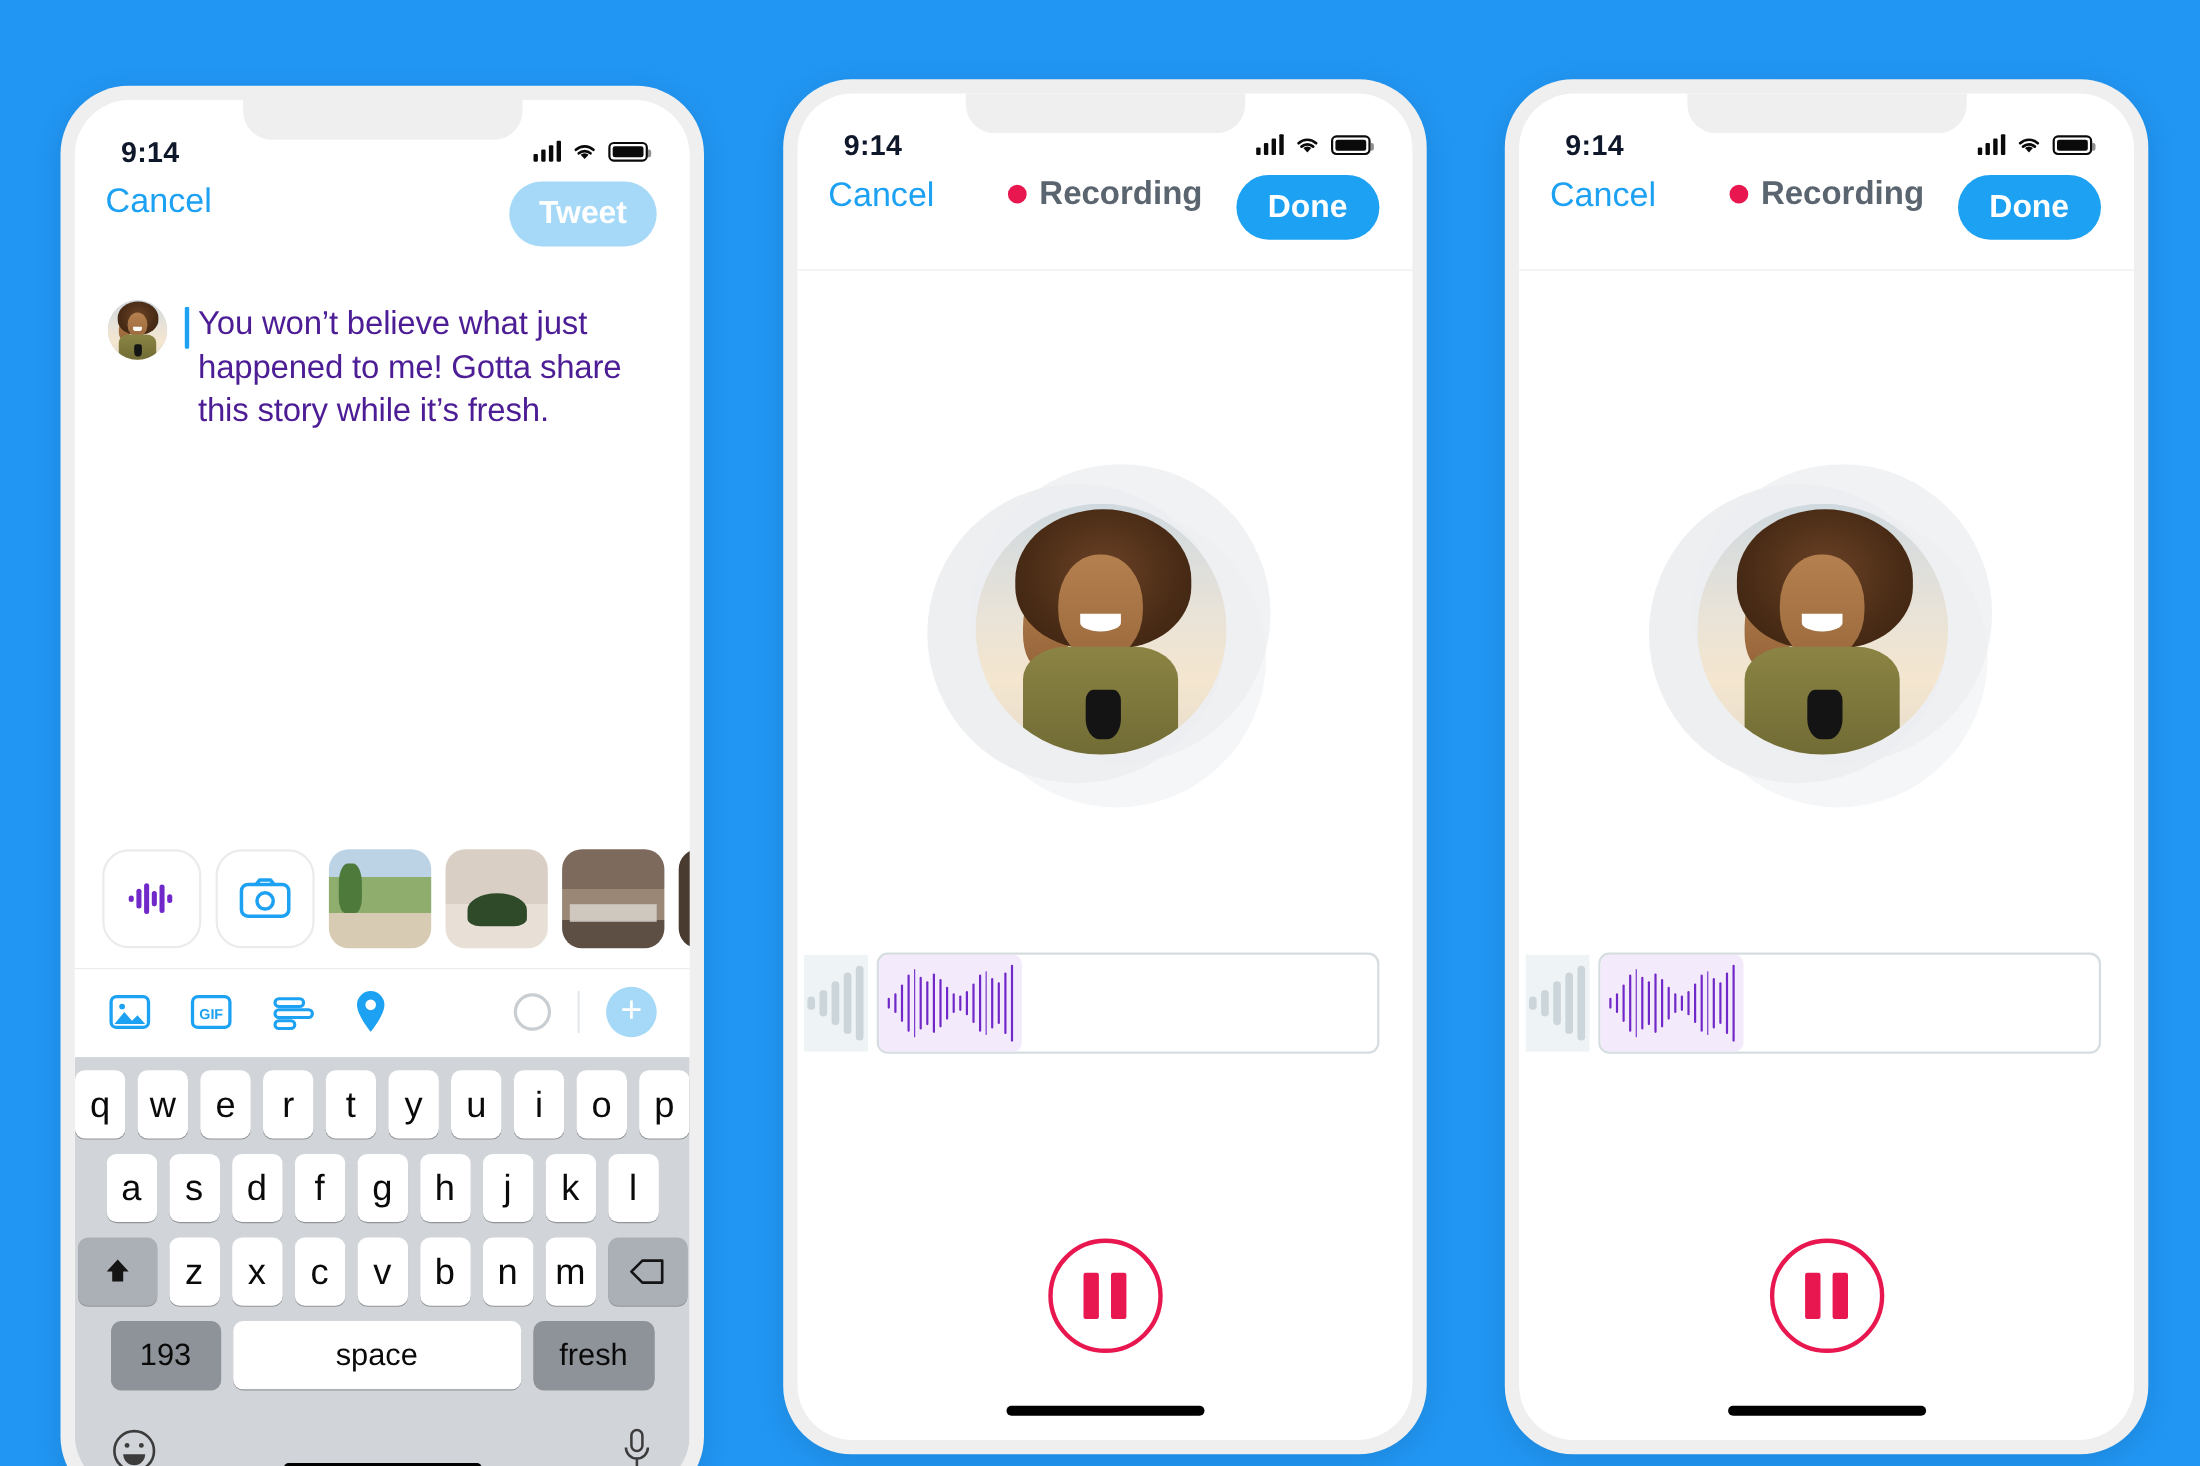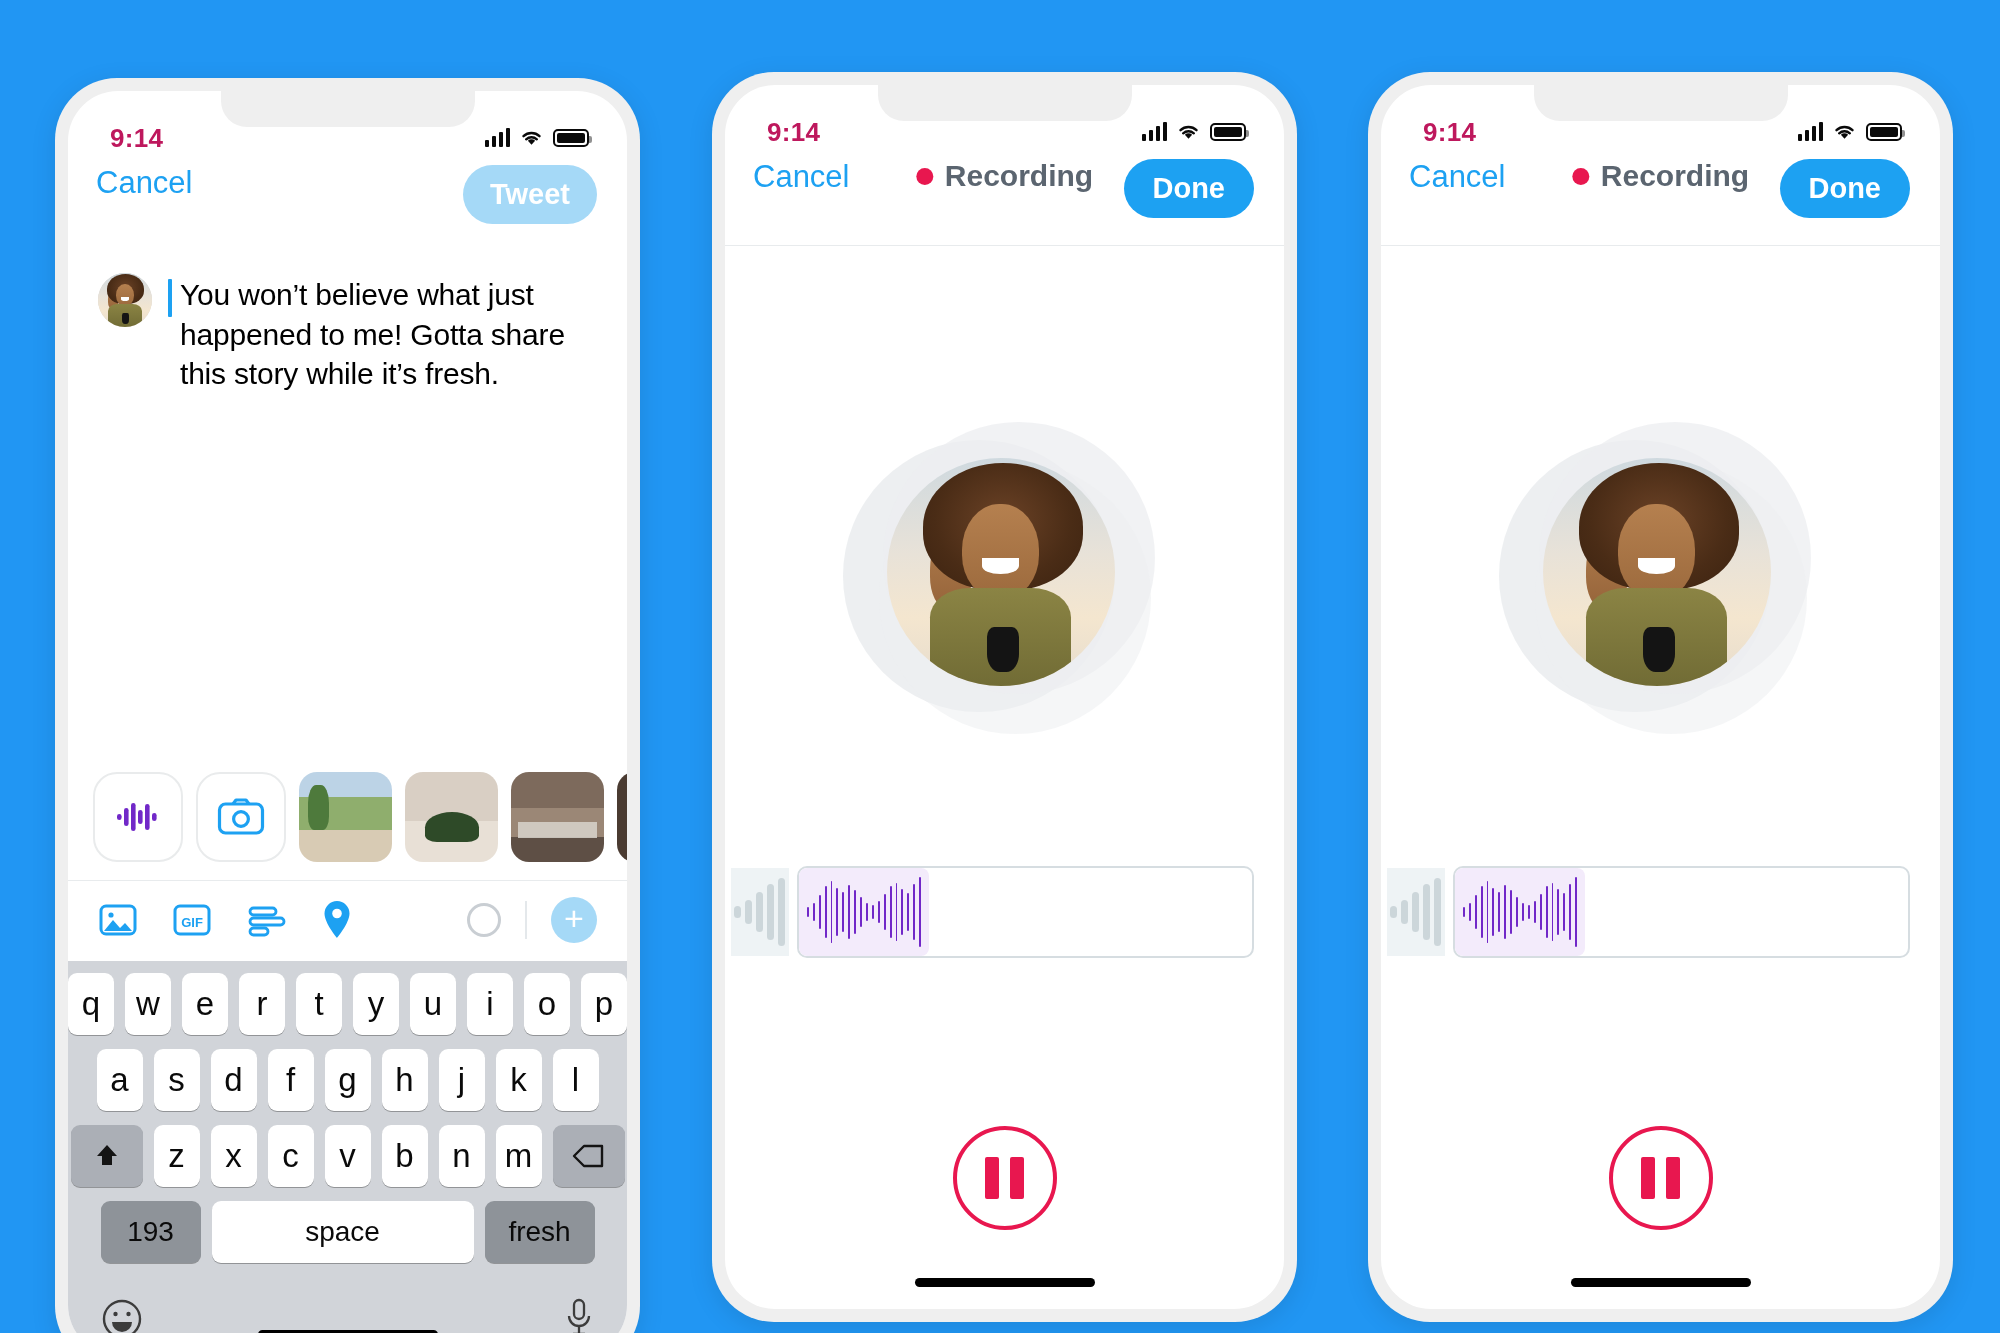--- a/index.html
+++ b/index.html
@@ -38,21 +38,21 @@
   .notch {
     position: absolute;
     left: 50%; transform: translateX(-50%);
     top: -26px;
     width: 254px; height: 62px;
     background: #efefef;
     border-radius: 0 0 26px 26px;
   }
   .clock {
     position: absolute; left: 42px; top: 32px;
-    font-size: 26px; font-weight: bold; color: #be185d;
+    font-size: 26px; font-weight: bold; color: #0f172a;
     letter-spacing: .3px;
   }
   .status-icons {
     position: absolute; right: 38px; top: 32px;
     display: flex; align-items: flex-end; gap: 9px; height: 24px;
   }
   .bars { display: flex; align-items: flex-end; gap: 3px; height: 19px; }
   .bars i { width: 4px; background: #0a0a0a; border-radius: 1px; display:block; }
   .bars i:nth-child(1){ height: 7px; }
   .bars i:nth-child(2){ height: 11px; }
@@ -101,21 +101,21 @@
 
   
   .composer { display:flex; padding: 22px 26px 0 30px; gap: 0; }
   .avatar-sm {
     width: 54px; height: 54px; border-radius: 50%;
     flex: 0 0 54px; overflow:hidden; background:#d7d2cc;
     position:relative;
   }
   .caret { width:4px; background:#1DA1F2; margin: 6px 8px 0 16px; height: 38px; border-radius:1px;}
   .tweet-text {
-    font-size: 30px; line-height: 1.32; color: #000000;
+    font-size: 30px; line-height: 1.32; color: #4c1d95;
     padding-top: 2px; letter-spacing: -.2px;
     max-width: 420px;
   }
 
   
   .tray {
     position:absolute; left:0; right:0; bottom: 0;
   }
   .tray-row {
     display:flex; gap: 13px; padding: 16px 0 18px 25px;

